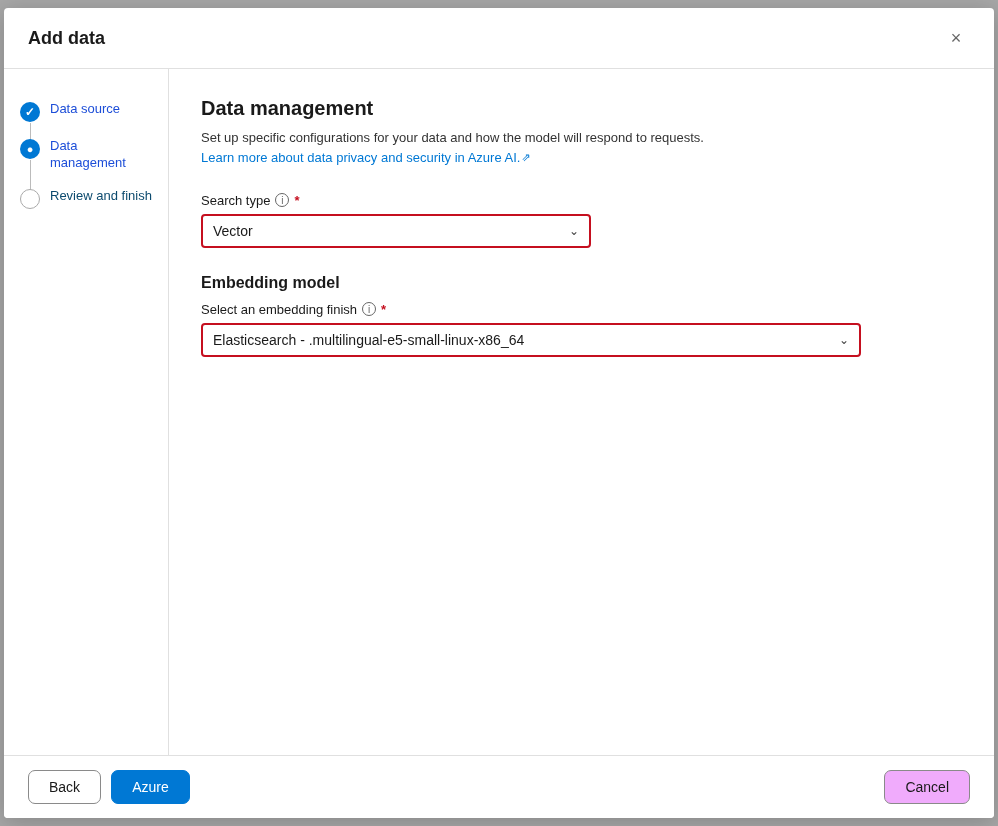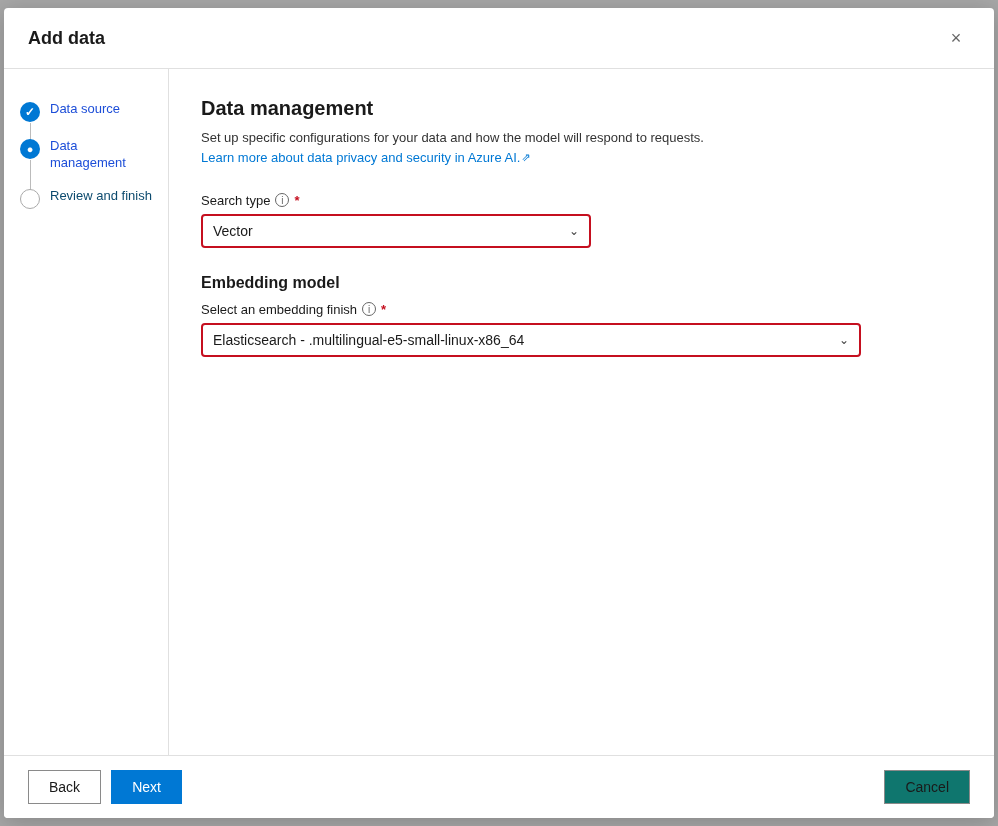--- a/index.html
+++ b/index.html
@@ -219,38 +219,38 @@
       padding: 14px 24px;
       border-top: 1px solid #e0e0e0;
       background: #ffffff;
     }
     .footer-left {
       display: flex;
       gap: 10px;
     }
     .btn {
       padding: 8px 20px;
-      border-radius: 0;
+      border-radius: 7px;
       font-size: 14px;
       cursor: pointer;
       font-family: inherit;
     }
     .btn-secondary {
       background: white;
       border: 1px solid #8a8a8a;
       color: #1a1a1a;
     }
     .btn-primary {
       background: #0078d4;
       border: 1px solid #0078d4;
       color: white;
       font-weight: 500;
     }
     .btn-cancel {
-      background: #0f766e;
+      background: #f0abfc;
       border: 1px solid #8a8a8a;
       color: #1a1a1a;
     }
     .checkmark {
       font-size: 12px;
     }
   </style>
 </head>
 <body>
 
@@ -328,18 +328,18 @@
             </select>
             <span class="chevron-down">⌄</span>
           </div>
         </div>
       </div>
     </div>
 
     <div class="modal-footer">
       <div class="footer-left">
         <button class="btn btn-secondary">Back</button>
-        <button class="btn btn-primary">Next</button>
+        <button class="btn btn-primary">Azure</button>
       </div>
       <button class="btn btn-cancel">Cancel</button>
     </div>
   </div>
 </div>
 
 </body></html>

